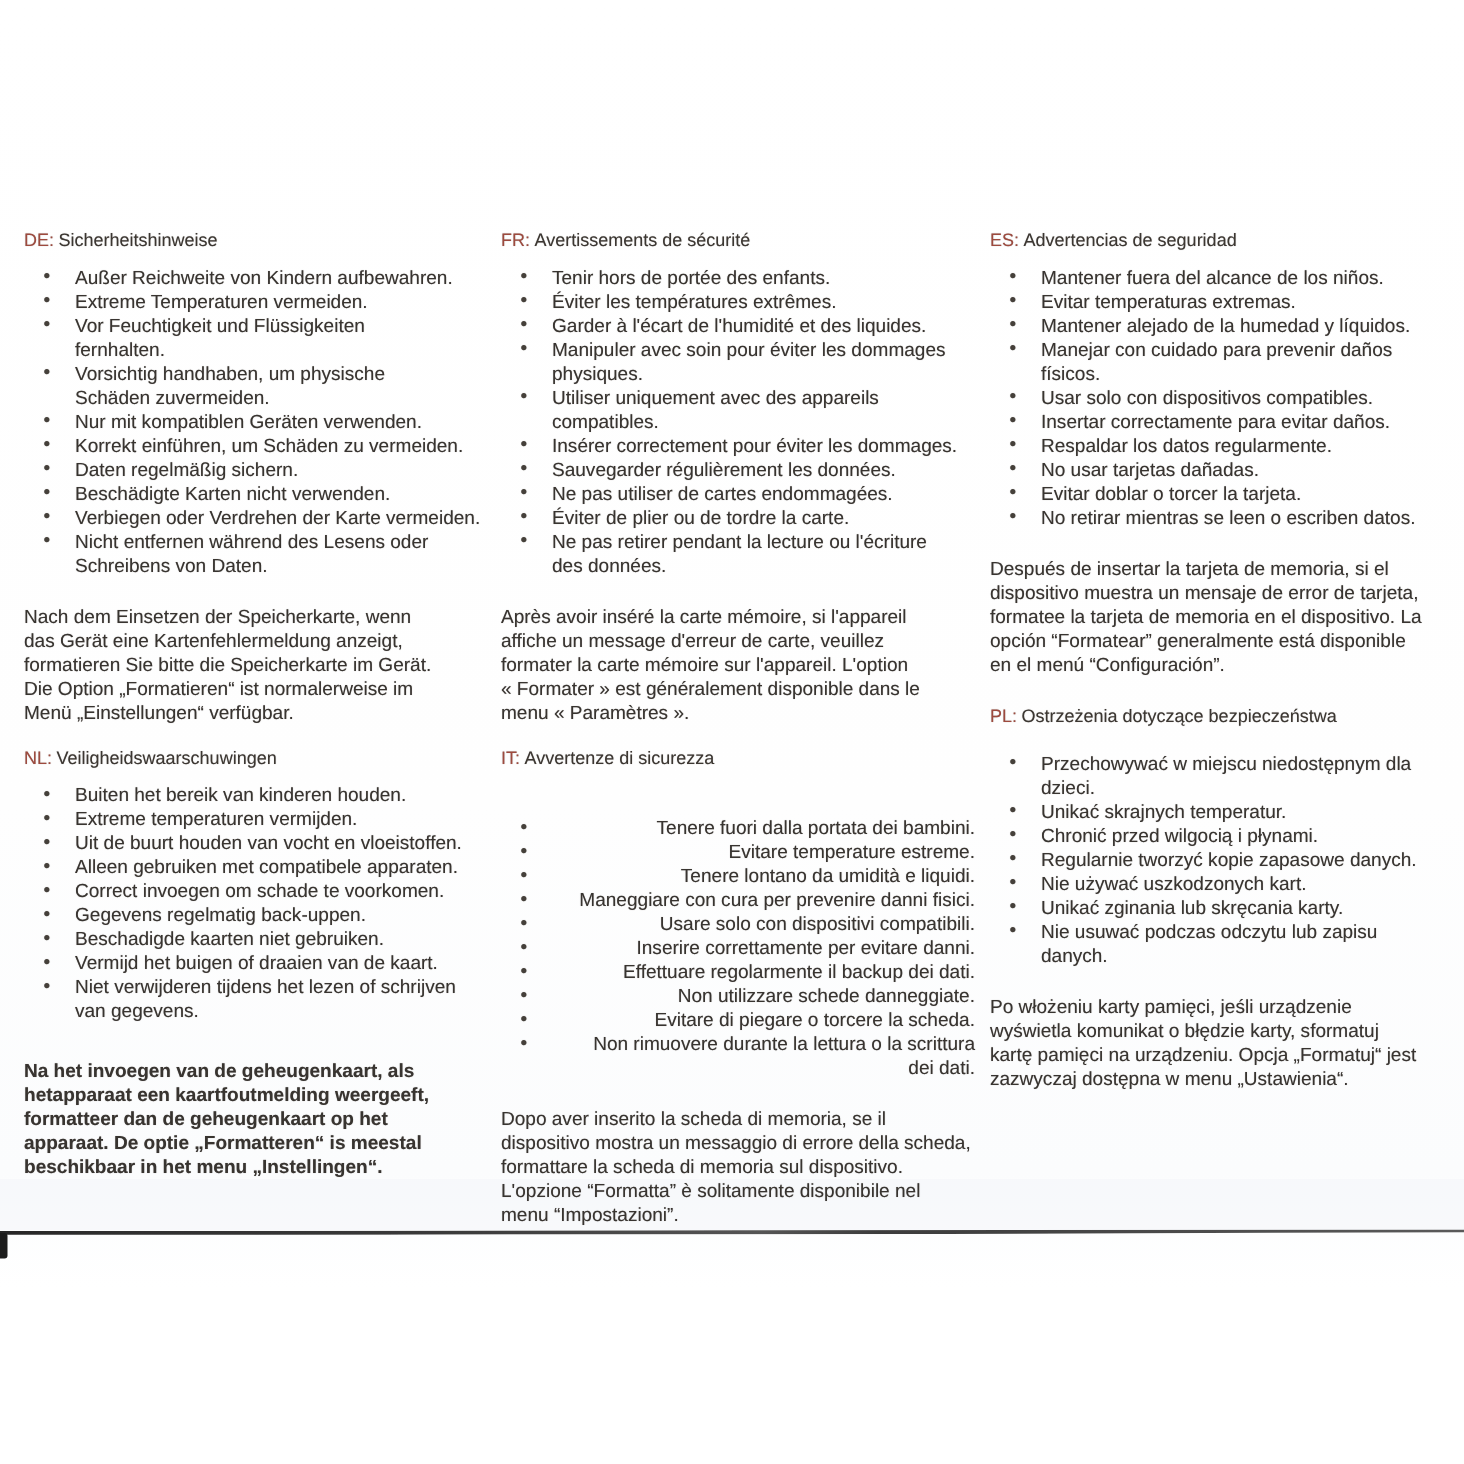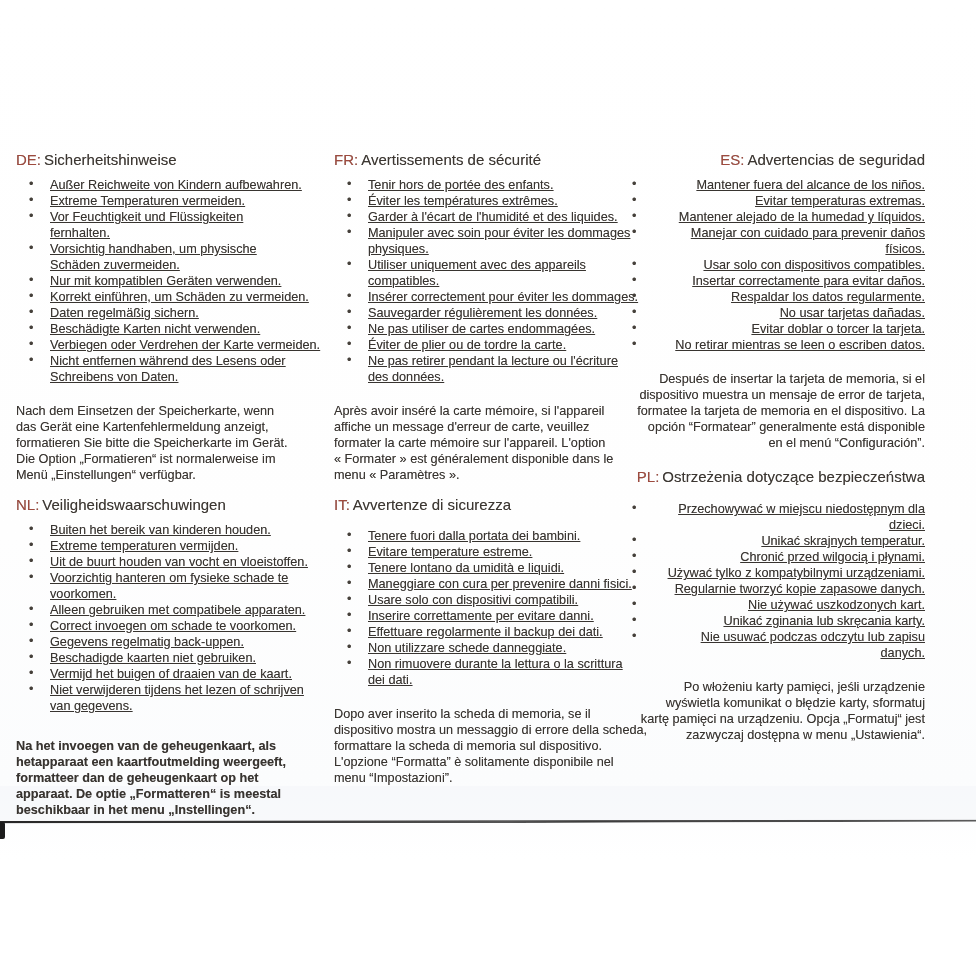--- a/index.html
+++ b/index.html
@@ -18,31 +18,31 @@
     background:#f2f5f8;opacity:.45;
   }
   .col{
     position:absolute;top:152px;
     color:#383430;
     font-size:12.7px;line-height:16px;
     text-shadow:0 0 .6px rgba(60,54,48,.45);
   }
   .col1{left:16px;width:306px;}
   .col2{left:334px;width:316px;}
-  .col3{left:619px;width:306px;text-align:right;}
-  h2{margin:0;font-size:15px;line-height:16px;font-weight:normal;}
+  .col3{left:660px;width:306px;}
+  h2{margin:0;font-size:12px;line-height:16px;font-weight:normal;}
   .lang{color:#9e4a3e;}
   .ttl{color:#3c3732;margin-left:3px;}
   ul.bl{list-style:none;margin:9px 0 0 0;padding:0;}
-  ul.bl li{position:relative;padding-left:34px;white-space:pre-line;text-decoration:underline;}
+  ul.bl li{position:relative;padding-left:34px;white-space:pre-line;}
   ul.bl li::before{content:'•';position:absolute;left:13px;top:-1px;color:#45403a;}
   p.para{margin:18px 0 0 0;white-space:pre;}
   .sec2{margin-top:14px;}
   .sec-es ul.bl{}
-  .sec-it ul.bl{margin-top:15px;}
+  .sec-it ul.bl{margin-top:31px;text-align:right;}
   .sec-pl{margin-top:18px;}
   .sec-pl ul.bl{margin-top:16px;}
   .sec-nl p.para{margin-top:24px;font-weight:bold;}
   .fold-line{
     position:absolute;left:0;top:820px;width:976px;height:3px;
     background:linear-gradient(to right,
       #262626 0%, #2f2f2f 8%, #3a3a3a 30%, #555 52%, #3c3c3c 60%, #4a4a4a 80%, #5a5a5a 100%);
     clip-path:polygon(0 0,100% 15%,100% 70%,55% 100%,0 85%);
     transform:rotate(-0.08deg);
   }
@@ -84,22 +84,20 @@
 Menü „Einstellungen“ verfügbar.</p>
     </section>
     <section class="sec sec2 sec-nl">
       <h2>
         <span class="lang">NL:</span><span class="ttl">Veiligheidswaarschuwingen</span>
       </h2>
       <ul class="bl">
           <li>Buiten het bereik van kinderen houden.</li>
           <li>Extreme temperaturen vermijden.</li>
           <li>Uit de buurt houden van vocht en vloeistoffen.</li>
-          <li>Voorzichtig hanteren om fysieke schade te
-voorkomen.</li>
           <li>Alleen gebruiken met compatibele apparaten.</li>
           <li>Correct invoegen om schade te voorkomen.</li>
           <li>Gegevens regelmatig back-uppen.</li>
           <li>Beschadigde kaarten niet gebruiken.</li>
           <li>Vermijd het buigen of draaien van de kaart.</li>
           <li>Niet verwijderen tijdens het lezen of schrijven
 van gegevens.</li>
         </ul>
       <p class="para">Na het invoegen van de geheugenkaart, als
 hetapparaat een kaartfoutmelding weergeeft,
@@ -141,20 +139,21 @@
       </h2>
       <ul class="bl">
           <li>Tenere fuori dalla portata dei bambini.</li>
           <li>Evitare temperature estreme.</li>
           <li>Tenere lontano da umidità e liquidi.</li>
           <li>Maneggiare con cura per prevenire danni fisici.</li>
           <li>Usare solo con dispositivi compatibili.</li>
           <li>Inserire correttamente per evitare danni.</li>
           <li>Effettuare regolarmente il backup dei dati.</li>
           <li>Non utilizzare schede danneggiate.</li>
+          <li>Evitare di piegare o torcere la scheda.</li>
           <li>Non rimuovere durante la lettura o la scrittura
 dei dati.</li>
         </ul>
       <p class="para">Dopo aver inserito la scheda di memoria, se il
 dispositivo mostra un messaggio di errore della scheda,
 formattare la scheda di memoria sul dispositivo.
 L'opzione “Formatta” è solitamente disponibile nel
 menu “Impostazioni”.</p>
     </section>
   </div>
@@ -185,21 +184,20 @@
     </section>
     <section class="sec sec2 sec-pl">
       <h2>
         <span class="lang">PL:</span><span class="ttl">Ostrzeżenia dotyczące bezpieczeństwa</span>
       </h2>
       <ul class="bl">
           <li>Przechowywać w miejscu niedostępnym dla
 dzieci.</li>
           <li>Unikać skrajnych temperatur.</li>
           <li>Chronić przed wilgocią i płynami.</li>
-          <li>Używać tylko z kompatybilnymi urządzeniami.</li>
           <li>Regularnie tworzyć kopie zapasowe danych.</li>
           <li>Nie używać uszkodzonych kart.</li>
           <li>Unikać zginania lub skręcania karty.</li>
           <li>Nie usuwać podczas odczytu lub zapisu
 danych.</li>
         </ul>
       <p class="para">Po włożeniu karty pamięci, jeśli urządzenie
 wyświetla komunikat o błędzie karty, sformatuj
 kartę pamięci na urządzeniu. Opcja „Formatuj“ jest
 zazwyczaj dostępna w menu „Ustawienia“.</p>

